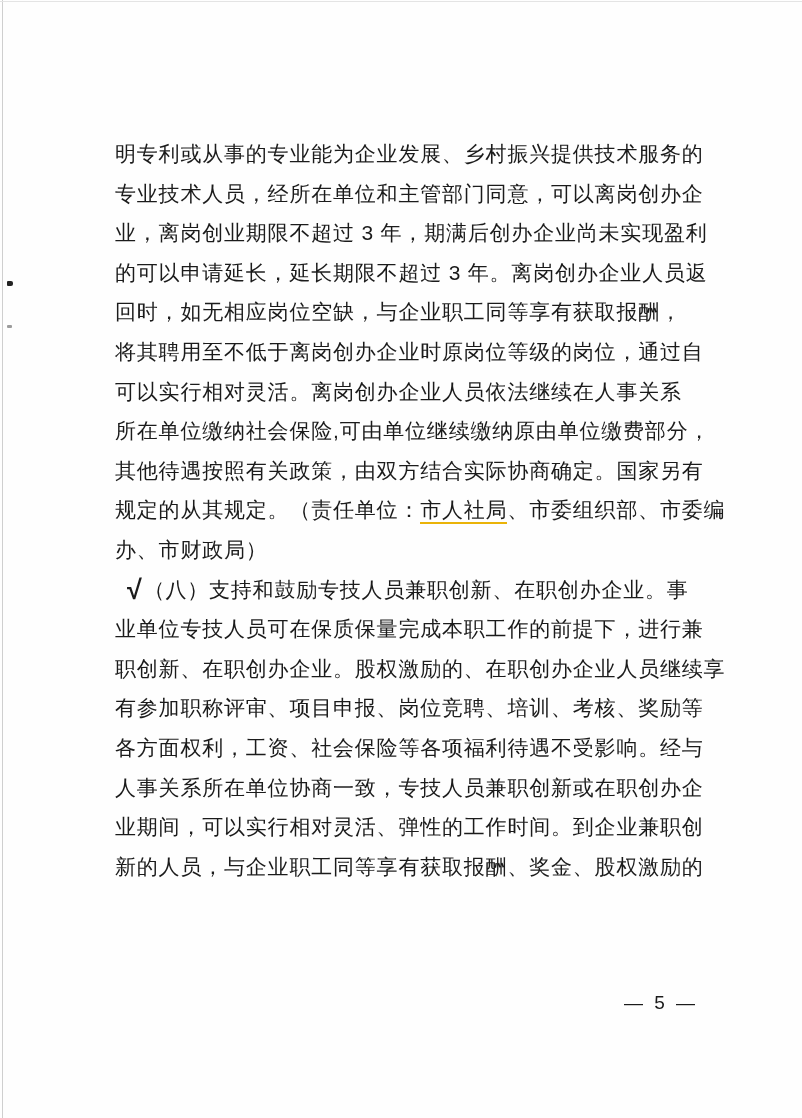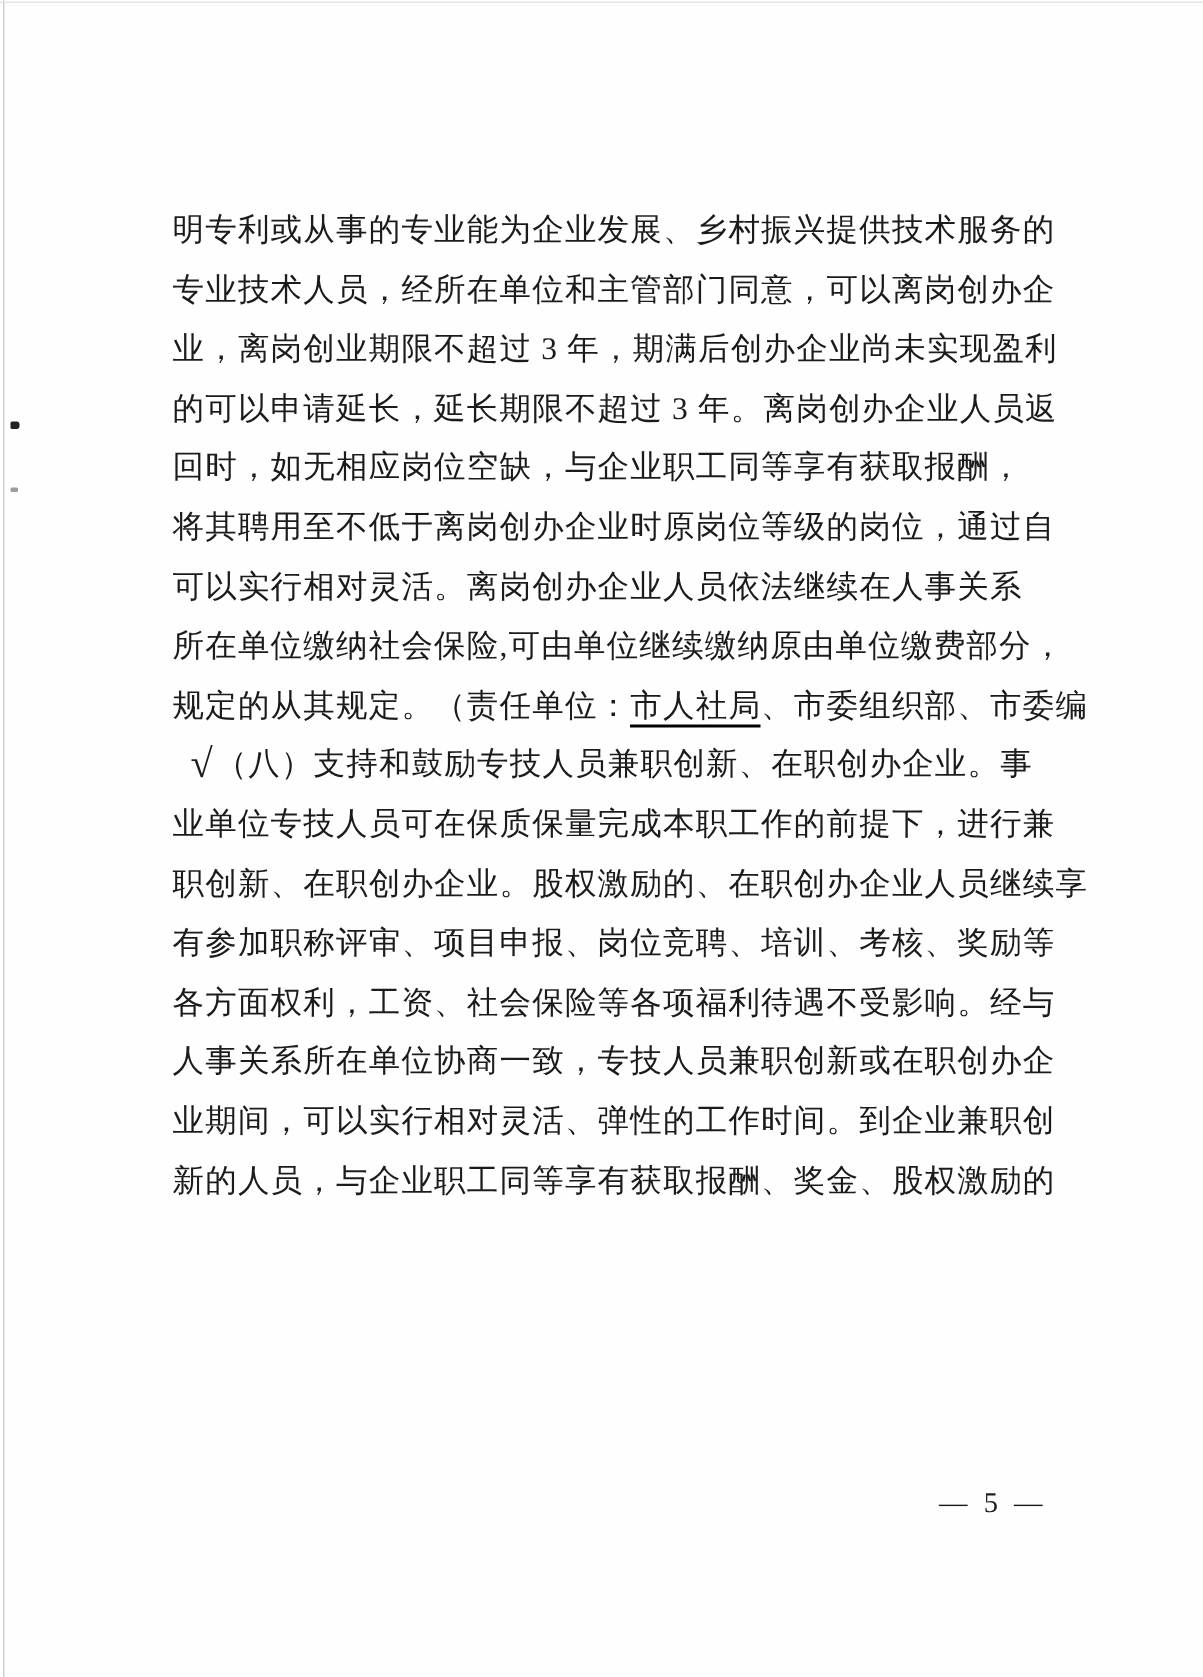--- a/index.html
+++ b/index.html
@@ -2,21 +2,21 @@
 <html><head>
 <meta charset="utf-8">
 <style>
   html, body { margin: 0; padding: 0; background: #ffffff; }
   .page {
     position: relative;
     width: 802px;
     height: 1118px;
     background: #fefefe;
     overflow: hidden;
-    font-family: Liberation Serif, serif;
+    font-family: Liberation Sans, sans-serif;
     color: #1b1b1b;
   }
   .scan-edge-left {
     position: absolute; left: 2px; top: 0; width: 1px; height: 1118px;
     background: #cfcfcf;
   }
   .scan-edge-top {
     position: absolute; left: 0; top: 1px; width: 802px; height: 1px;
     background: #e4e4e4;
   }
@@ -40,21 +40,21 @@
   }
   .checkmark {
     display: inline-block;
     margin-left: 12px;
     margin-right: 1px;
     font-size: 27px;
     font-weight: 700;
     vertical-align: -2px;
   }
   .underlined {
-    border-bottom: 2px solid #000000;
+    border-bottom: 2px solid #eab308;
     padding-bottom: 1px;
   }
   .page-number {
     position: absolute;
     top: 992px;
     right: 104px;
     font-size: 19px;
     letter-spacing: 3px;
     color: #1b1b1b;
     white-space: nowrap;
@@ -74,21 +74,23 @@
 
     <div class="para">
       <div class="line">明专利或从事的专业能为企业发展、乡村振兴提供技术服务的</div>
       <div class="line">专业技术人员，经所在单位和主管部门同意，可以离岗创办企</div>
       <div class="line">业，离岗创业期限不超过 3 年，期满后创办企业尚未实现盈利</div>
       <div class="line">的可以申请延长，延长期限不超过 3 年。离岗创办企业人员返</div>
       <div class="line">回时，如无相应岗位空缺，与企业职工同等享有获取报酬，</div>
       <div class="line">将其聘用至不低于离岗创办企业时原岗位等级的岗位，通过自</div>
       <div class="line">可以实行相对灵活。离岗创办企业人员依法继续在人事关系</div>
       <div class="line">所在单位缴纳社会保险,可由单位继续缴纳原由单位缴费部分，</div>
+      <div class="line">其他待遇按照有关政策，由双方结合实际协商确定。国家另有</div>
       <div class="line"><span>规定的从其规定。（责任单位：</span><span class="underlined">市人社局</span><span>、市委组织部、市委编</span></div>
+      <div class="line">办、市财政局）</div>
     </div>
 
     <div class="para">
       <div class="line"><span class="checkmark">√</span><span>（八）支持和鼓励专技人员兼职创新、在职创办企业。事</span></div>
       <div class="line">业单位专技人员可在保质保量完成本职工作的前提下，进行兼</div>
       <div class="line">职创新、在职创办企业。股权激励的、在职创办企业人员继续享</div>
       <div class="line">有参加职称评审、项目申报、岗位竞聘、培训、考核、奖励等</div>
       <div class="line">各方面权利，工资、社会保险等各项福利待遇不受影响。经与</div>
       <div class="line">人事关系所在单位协商一致，专技人员兼职创新或在职创办企</div>
       <div class="line">业期间，可以实行相对灵活、弹性的工作时间。到企业兼职创</div>

